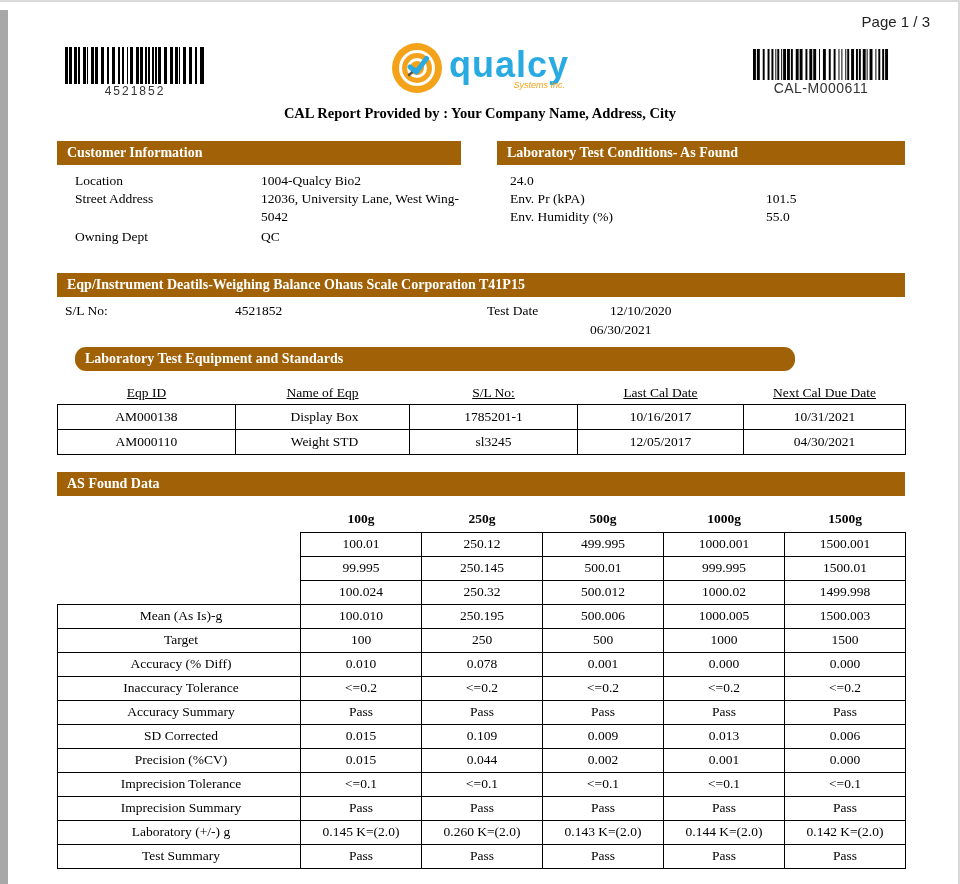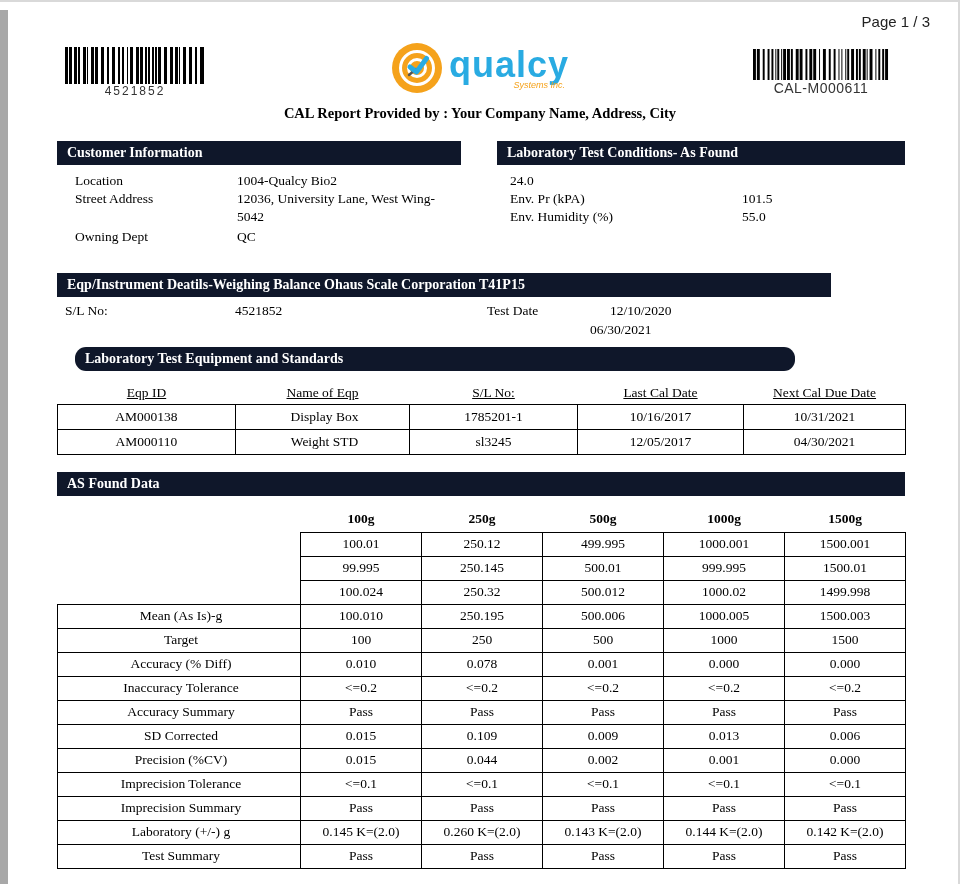--- a/index.html
+++ b/index.html
@@ -32,32 +32,32 @@
   .logo-mark { width:52px; height:52px; }
   .logo-textcol { margin-left:6px; line-height:1; }
   .logo-word { font-family:"Liberation Sans", sans-serif; font-weight:bold; font-size:36px;
     color:#29ABE2; letter-spacing:1px; }
   .logo-sub { font-family:"Liberation Sans", sans-serif; font-style:italic; font-size:9px;
     color:#F5A21B; text-align:right; margin-top:-2px; padding-right:4px; }
 
   .provided-by { position:absolute; top:103px; left:0; width:960px; text-align:center;
     font-size:14.5px; font-weight:bold; }
 
-  .bar { position:absolute; height:24px; background:#0f172a; color:#fff; font-weight:bold;
+  .bar { position:absolute; height:24px; background:#a16207; color:#fff; font-weight:bold;
     font-size:14px; line-height:24px; padding-left:10px; }
   #bar-customer   { left:57px;  top:139px; width:404px; }
   #bar-conditions { left:497px; top:139px; width:408px; }
-  #bar-instrument { left:57px;  top:271px; width:774px; }
+  #bar-instrument { left:57px;  top:271px; width:848px; }
   #bar-equipment  { left:75px;  top:345px; width:720px;border-radius:11px; }
   #bar-asfound    { left:57px;  top:470px; width:848px; }
 
   .kv-block { position:absolute; font-size:13.5px; }
   #customer-kv   { left:75px;  top:170px; width:392px; }
   #conditions-kv { left:510px; top:170px; width:380px; }
-  .kv-row { display:flex; line-height:18px; }
+  .kv-row { display:flex; line-height:18px;gap:24px; }
   #customer-kv   .kv-label { width:162px; flex:none; }
   #customer-kv   .kv-value { width:228px; }
   #conditions-kv .kv-label { width:232px; flex:none; }
   #customer-kv .kv-row, #conditions-kv .kv-row { margin-bottom:0; }
 
   .field { position:absolute; font-size:13.5px; line-height:18px; }
 
   table { border-collapse:collapse; position:absolute; table-layout:fixed; font-size:13.5px; }
   #equipment-table { left:57px; top:381px; width:848px; }
   #equipment-table th { font-weight:normal; height:21px; text-align:center;text-decoration:underline; }

